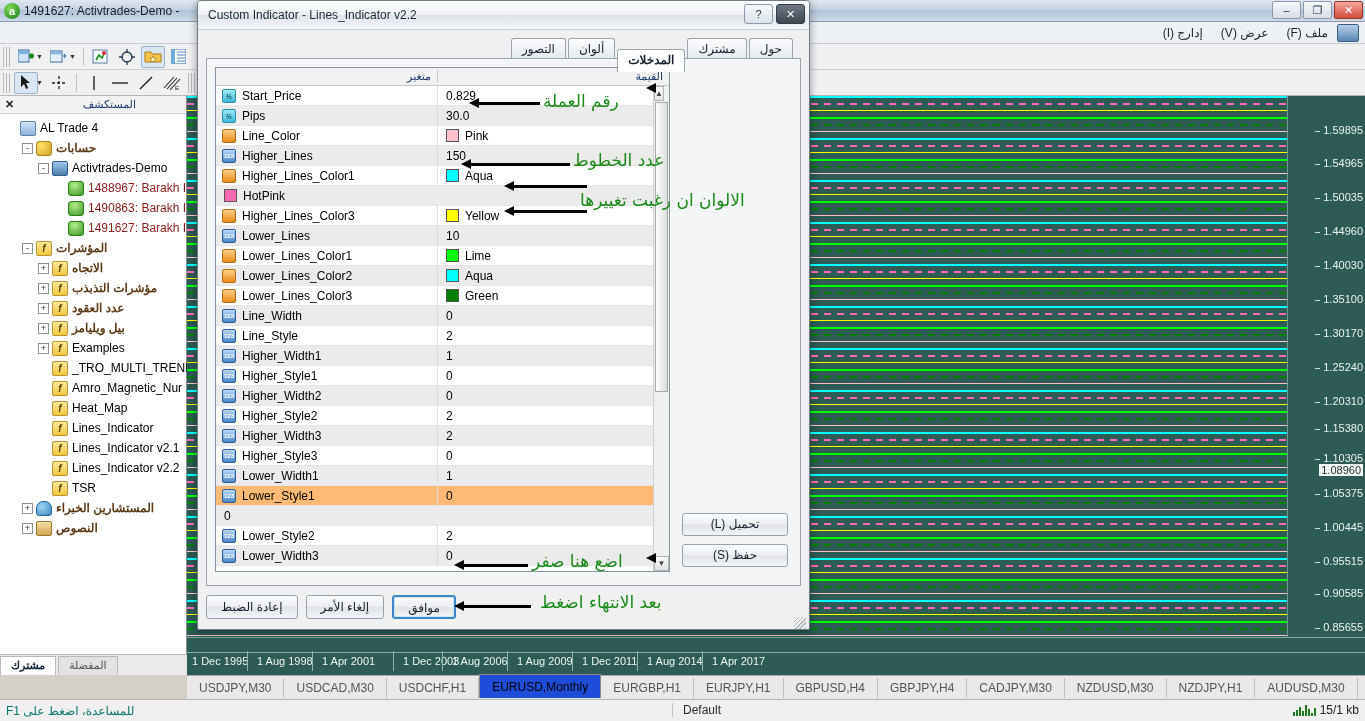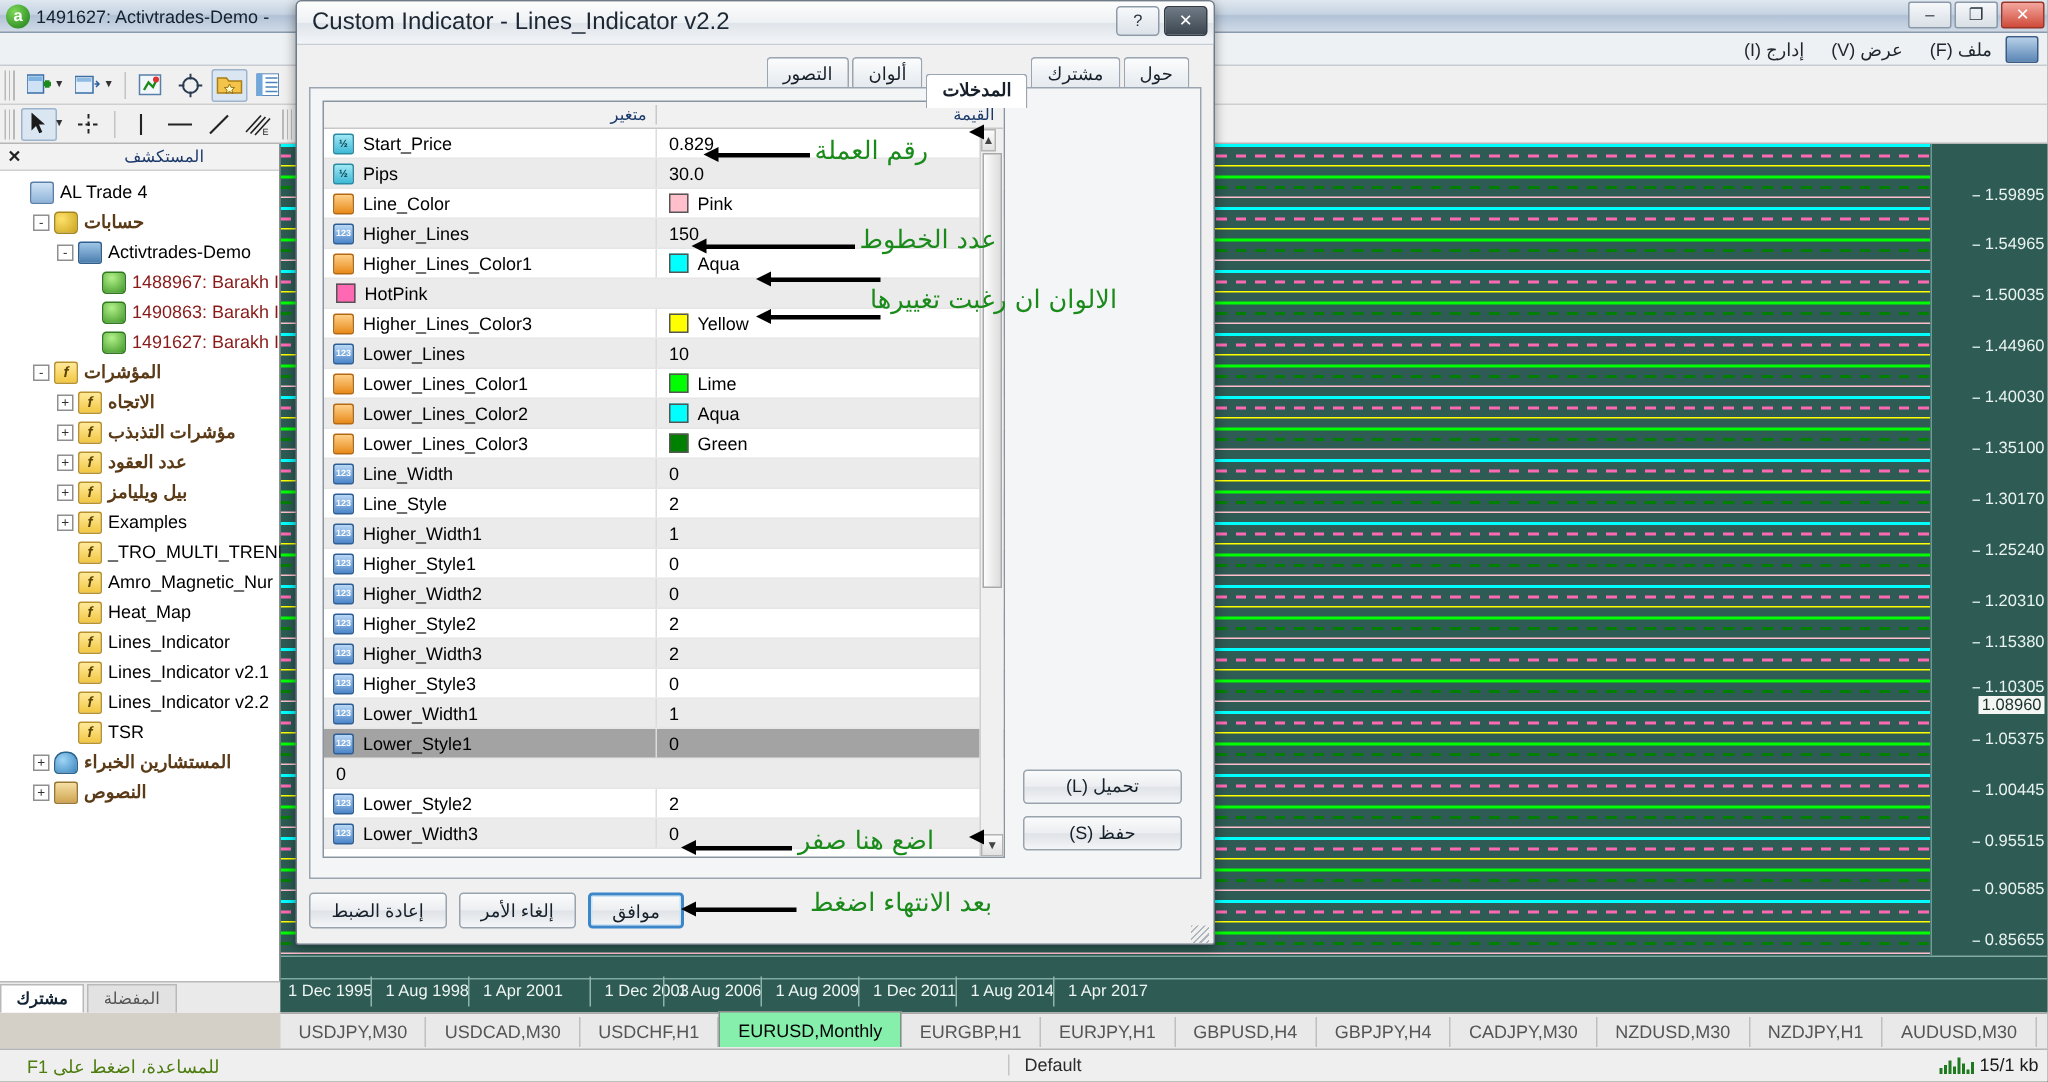--- a/index.html
+++ b/index.html
@@ -135,46 +135,46 @@
   .ttick { position: absolute; top: 17px; color: #eef5f3; font-size: 11px; white-space: nowrap; }
   .ttick .sep { position: absolute; left: -10px; top: -4px; width: 1px; height: 20px; background: #8fb4ad; }
   .candles { position: absolute; bottom: 0; height: 100%; }
 
   
   .chart-tabs {
     position: absolute; left: 187px; top: 675px; width: 1178px; height: 24px;
     background: #e9e9e9; border-top: 1px solid #a8a8a8; display: flex; align-items: center;
   }
   .ctab { padding: 3px 12px; font-size: 12px; color: #555; border-right: 1px solid #c0c0c0; white-space: nowrap; }
-  .ctab.active { background: #86efac; color: #000; border: 1px solid #8a8a8a; border-bottom: none;
+  .ctab.active { background: #1d4ed8; color: #000; border: 1px solid #8a8a8a; border-bottom: none;
     margin-top: -3px; padding: 5px 12px 4px 12px; font-weight: normal; }
 
   
   .statusbar {
     position: absolute; left: 0; top: 699px; width: 1365px; height: 22px;
     background: #efefef; border-top: 1px solid #b5b5b5; display: flex; align-items: center;
   }
-  .status-left { font-size: 12px; direction: rtl; color: #4d7c0f; padding-right: 6px; padding-left: 18px; }
+  .status-left { font-size: 12px; direction: rtl; color: #0f766e; padding-right: 6px; padding-left: 6px; }
   .status-default { position: absolute; left: 672px; top: 3px; font-size: 12px; color: #2b2b2b; padding-left: 10px; border-left:1px solid #c4c4c4;}
   .status-net { position: absolute; right: 6px; top: 3px; font-size: 12px; color: #1b1b1b; display: flex; align-items: center; gap: 4px;}
   .netbars { display: inline-flex; align-items: flex-end; gap: 1px; height: 12px; }
   .netbars i { display: block; width: 2px; background: #1f7a1f; }
 
   
   .dialog {
     position: absolute; left: 197px; top: 0; width: 613px; height: 630px;
     background: #f0f0f0; border: 1px solid #6f7b86; border-radius: 4px 4px 2px 2px;
     box-shadow: 0 2px 8px rgba(0,0,0,0.4);
   }
   .dlg-titlebar {
     height: 29px; background: linear-gradient(to bottom, #fdfdfd 0%, #eef1f4 50%, #dfe4ea 51%, #f2f5f8 100%);
     border-bottom: 1px solid #c7ced6; border-radius: 3px 3px 0 0; display: flex; align-items: center;
     padding-left: 10px; position: relative;
   }
-  .dlg-title { font-size: 16px; color: #1c2733; }
+  .dlg-title { font-size: 12px; color: #1c2733; }
   .dlg-btns { position: absolute; right: 4px; top: 3px; display: flex; gap: 3px; }
   .dlg-btn { width: 29px; height: 20px; border: 1px solid #8e9aa7; border-radius: 3px;
     background: linear-gradient(to bottom, #f7f9fb, #dce2e9); font-size: 11px; color: #2a3540;
     text-align: center; line-height: 18px; }
   .dlg-btn.x { background: linear-gradient(to bottom, #5b6672, #2b3views); background: linear-gradient(to bottom,#6f7a86,#3c464f); color: #fff; border-color: #333c45; }
 
   .dlg-body { padding: 6px 8px 8px 8px; height: 601px; position: relative; }
 
   .tabrow { display: flex; flex-direction: row-reverse; align-items: flex-end; height: 22px; padding-right: 8px; }
   .dtab {
@@ -194,21 +194,21 @@
     border: 1px solid #8a949f; background: #fff; overflow: hidden;
   }
   .grid-head {
     display: flex; height: 18px; background: #f1f1f1; border-bottom: 1px solid #c8c8c8;
     font-size: 11px; color: #1b3a6b; align-items: center;
   }
   .gh-var { width: 222px; padding-right: 6px; text-align: right; direction: rtl; border-right: 1px solid #c8c8c8; }
   .gh-val { flex: 1; padding-right: 6px; direction: rtl; }
   .grow { display: flex; height: 20px; align-items: center; font-size: 12px; border-bottom: 1px solid #e6e6e6; }
   .grow.alt { background: #ebebeb; }
-  .grow.sel { background: #a3a3a3; }
+  .grow.sel { background: #fdba74; }
   .gcell-var { width: 222px; display: flex; align-items: center; padding-left: 6px; border-right: 1px solid #dcdcdc; height: 100%; }
   .gcell-val { flex: 1; display: flex; align-items: center; padding-left: 8px; }
   .vicon { width: 14px; height: 14px; margin-right: 6px; flex: none; border-radius: 2px;
     font-size: 7px; font-weight: bold; color: #fff; text-align: center; line-height: 13px; }
   .vicon.half { background: linear-gradient(to bottom,#9fe8f5,#3fb9d6); border: 1px solid #2a8ba3; color:#08414f; }
   .vicon.int { background: linear-gradient(to bottom,#b9d8f7,#4b85c9); border: 1px solid #2f5f94; color:#fff; font-size:6px;}
   .vicon.color { background: linear-gradient(to bottom,#ffd089,#e88a1a); border: 1px solid #b56a12; }
   .swatch { width: 13px; height: 13px; border: 1px solid #555; margin-right: 6px; flex: none; }
   .gtext { color: #000; }
 

